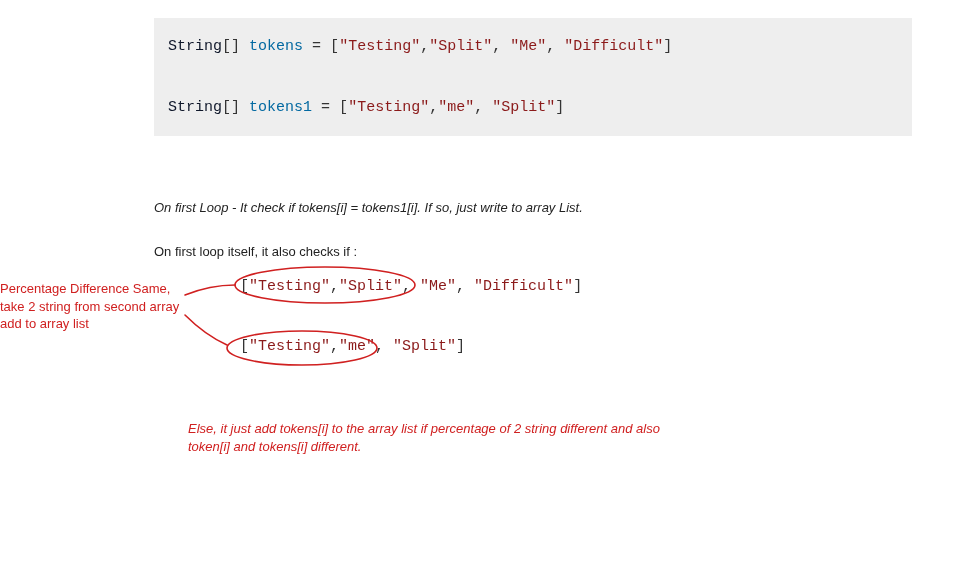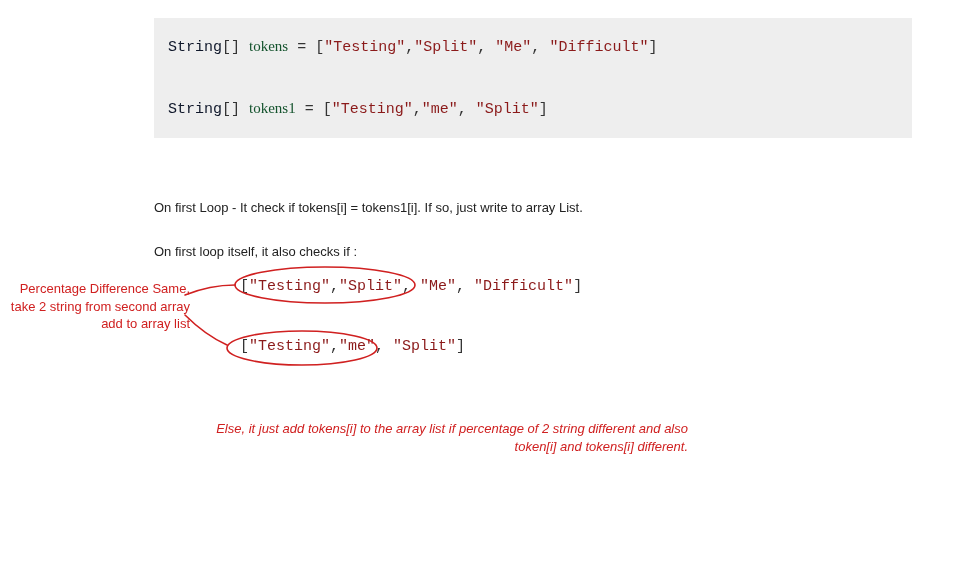--- a/index.html
+++ b/index.html
@@ -27,28 +27,28 @@
     top: 18px;
     left: 154px;
     width: 758px;
   }
   .code-block .line1 { margin-bottom: 40px; }
   .kw { color: #0f172a; }
   .br { color: #333; }
   .eq { color: #333; }
   .pn { color: #333; }
   .str { color: #8b1a1a; }
-  .var { color: #14532d; font-family: Liberation Serif, serif; }
+  .var { color: #0369a1; }
   .explain {
     position: absolute;
     left: 154px;
     font-size: 13px;
     color: #222;
   }
-  .explain.l1 { top: 200px; }
+  .explain.l1 { top: 200px; font-style: italic; }
   .explain.l2 { top: 244px; }
   .code-block.arr1 {
     position: absolute;
     top: 270px;
     left: 230px;
     width: 440px;
     background: transparent;
     padding: 6px 10px;
   }
   .code-block.arr2 {
@@ -58,21 +58,20 @@
     width: 360px;
     background: transparent;
     padding: 6px 10px;
   }
   .red-note {
     position: absolute;
     color: #d02020;
     font-family: "Segoe UI", Arial, sans-serif;
     font-size: 13px;
     line-height: 1.35;
-    text-align: right;
   }
   .red-note.left {
     top: 280px;
     left: 0px;
     width: 190px;
   }
   .red-note.bottom {
     top: 420px;
     left: 188px;
     width: 500px;

